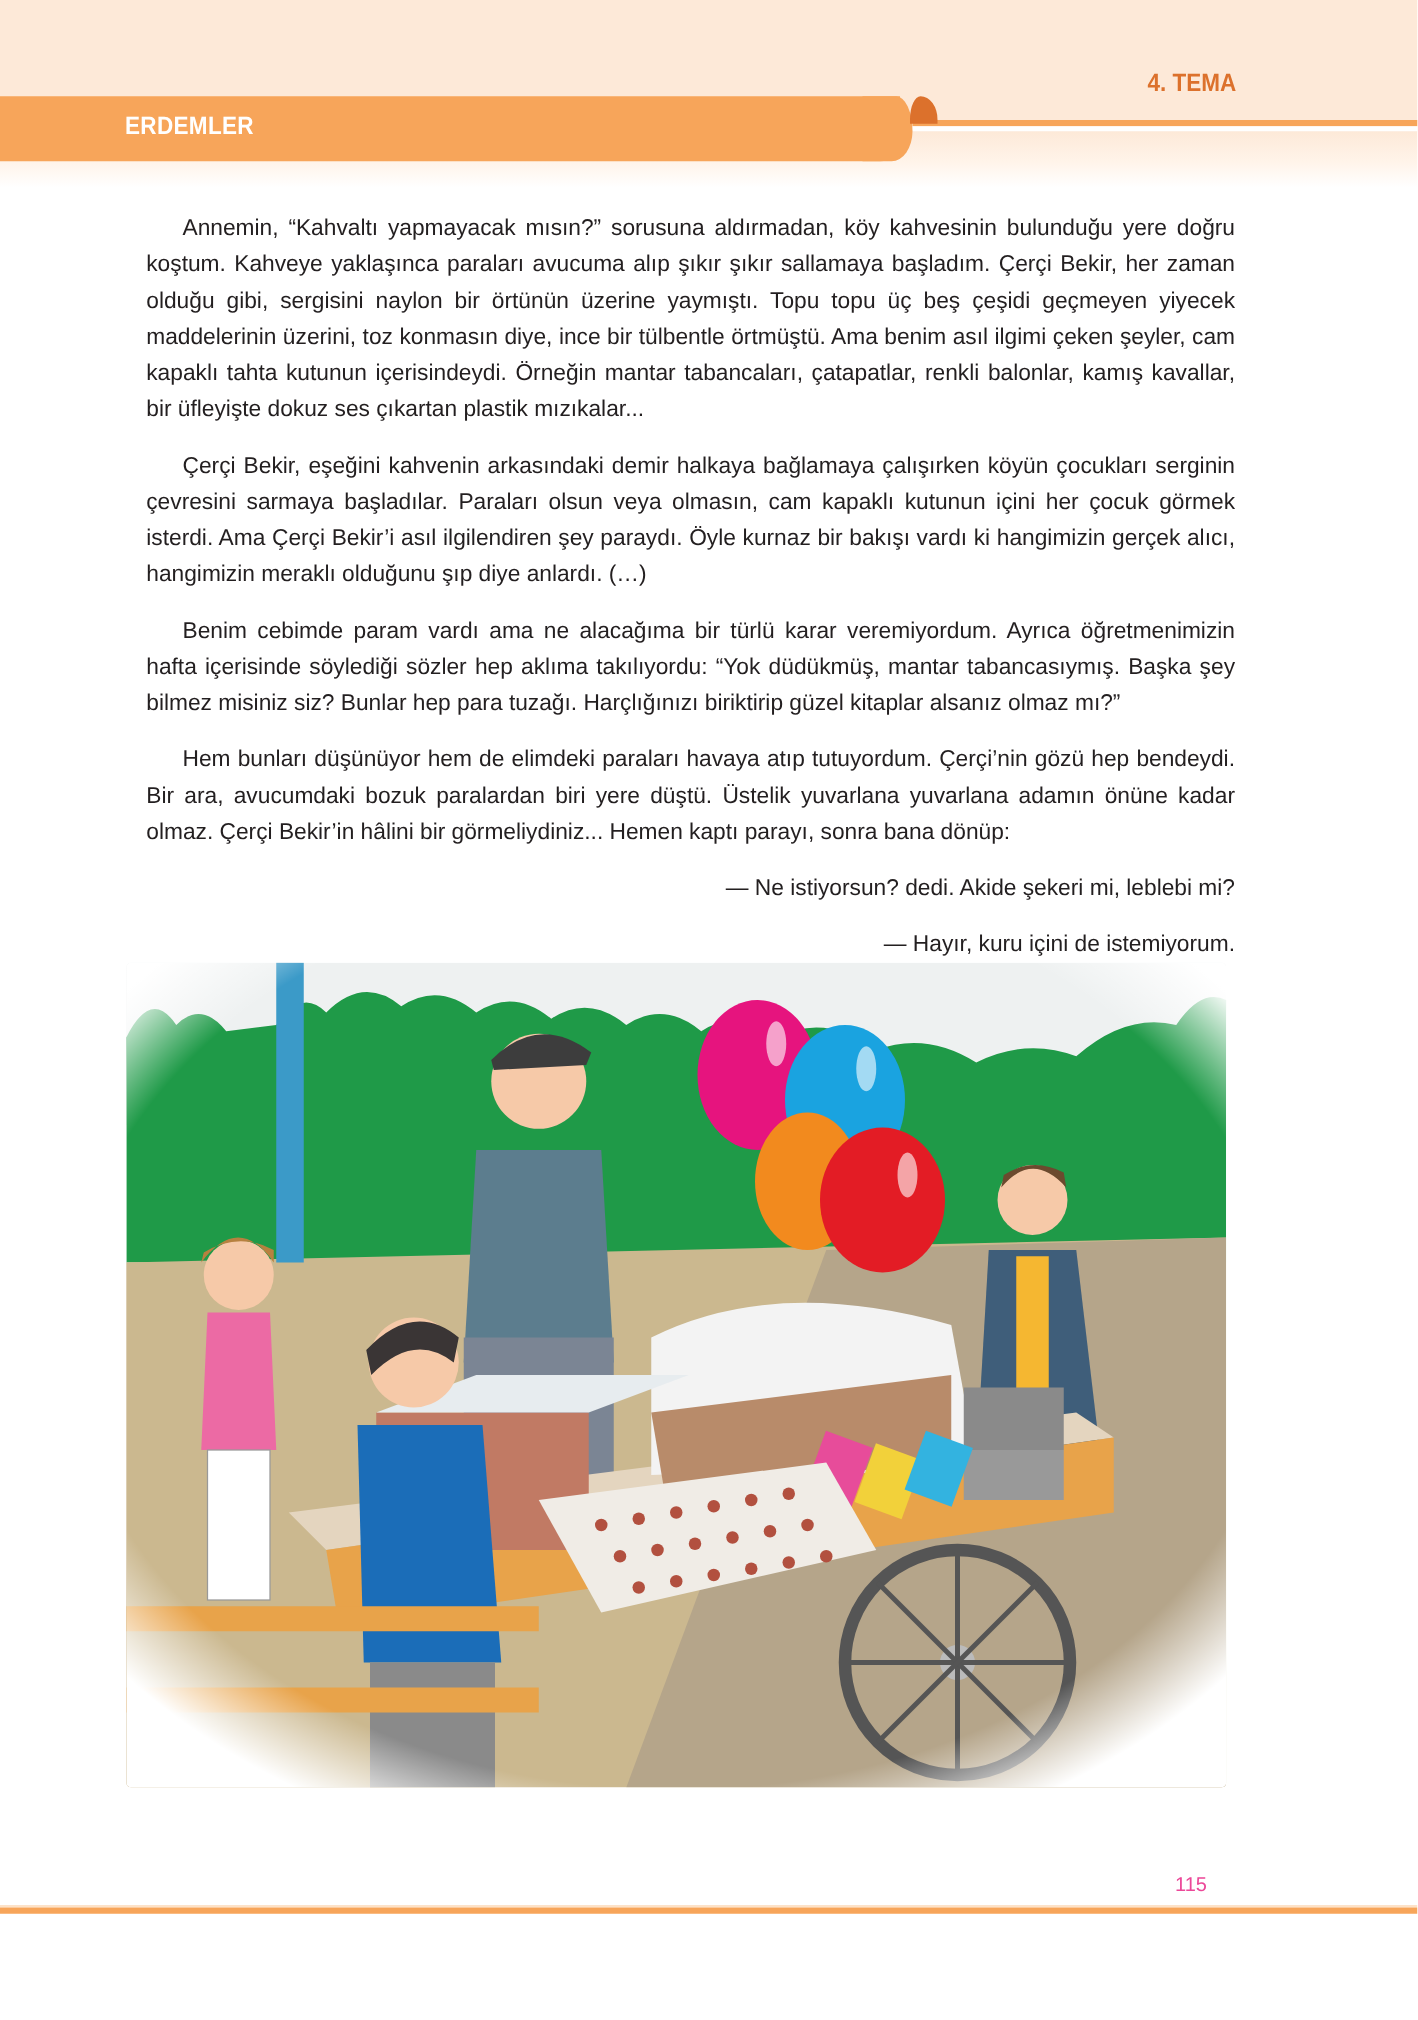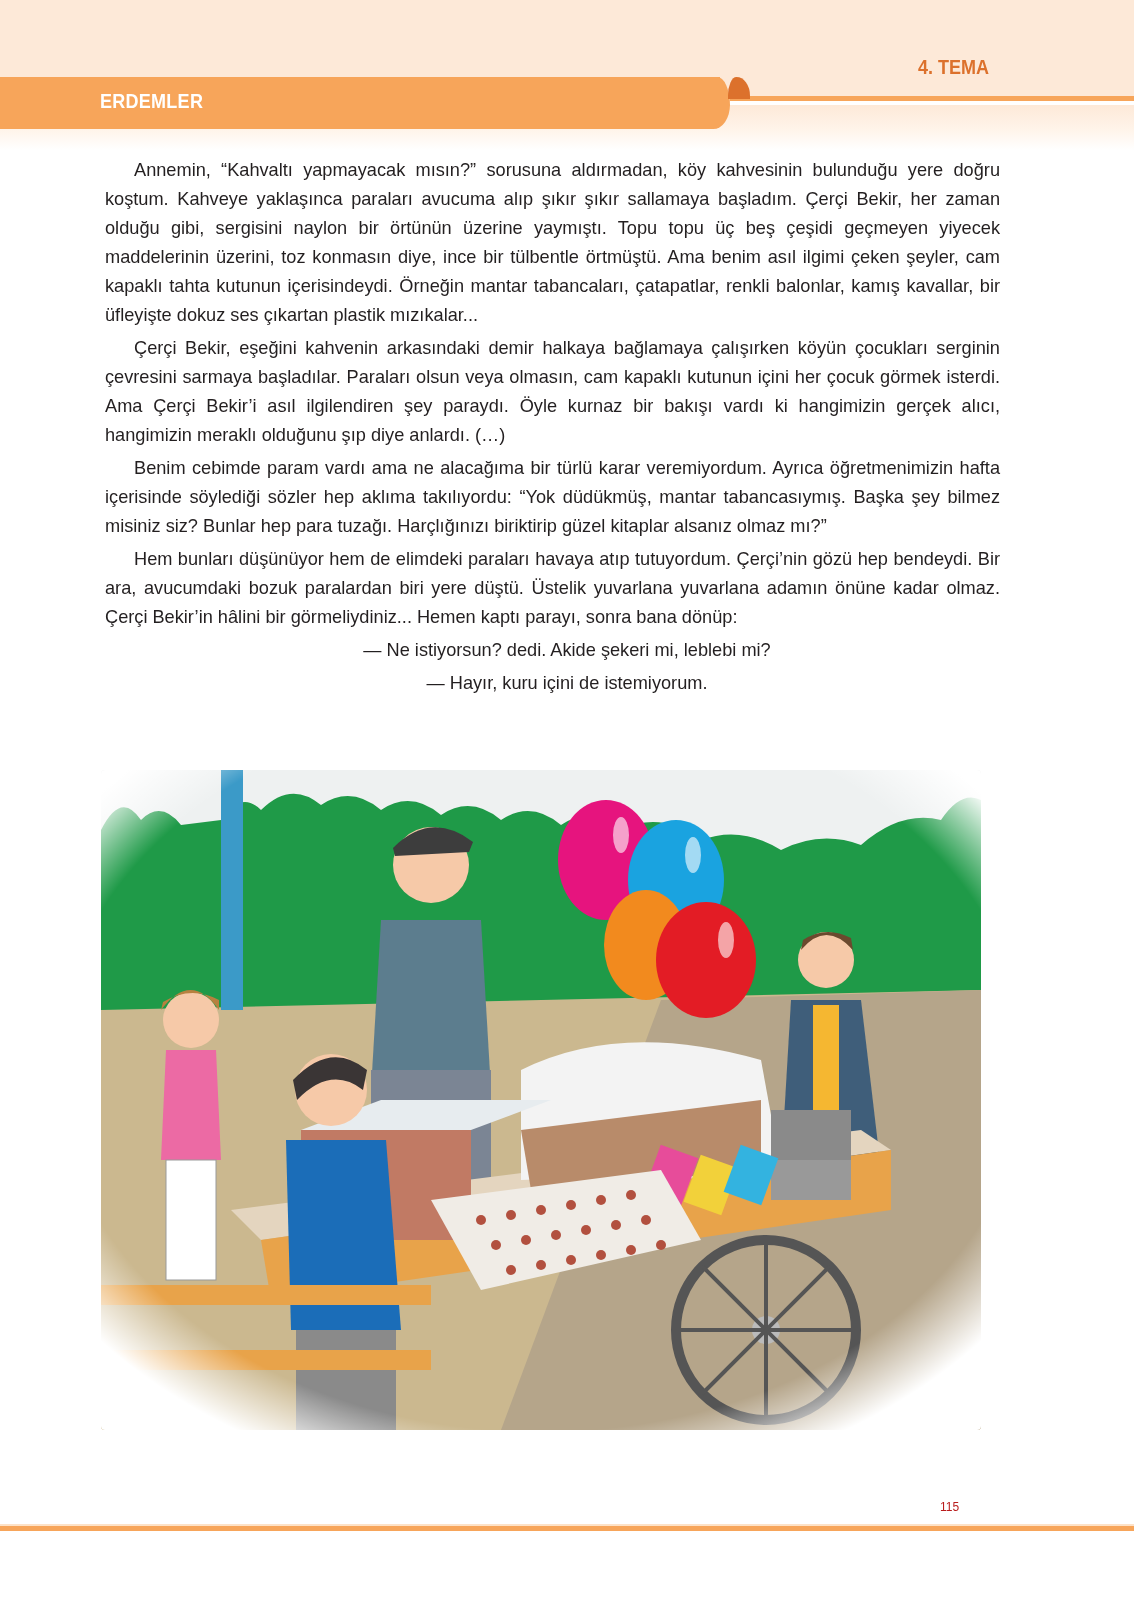--- a/index.html
+++ b/index.html
@@ -13,25 +13,25 @@
               border-bottom-right-radius:16px; }
   .hdr-band-curve { position:absolute; left:690px; top:77px; width:40px; height:52px; background:#f7a55a;
                     border-top-right-radius:14px 30px; border-bottom-right-radius:18px 26px; }
   .hdr-curl { position:absolute; left:728px; top:77px; width:22px; height:22px; background:#dc712c;
               border-top-right-radius:16px 22px; border-top-left-radius:10px 22px; }
   .erdemler { position:absolute; left:100px; top:90px; font-weight:bold; font-size:20px; color:#ffffff;
               letter-spacing:0.3px; transform:scaleX(0.9); transform-origin:left; }
   .tema { position:absolute; left:918px; top:56px; font-weight:bold; font-size:20px; color:#dc712c;
           transform:scaleX(0.9); transform-origin:left; }
   .text { position:absolute; left:101px; top:152px; width:903px; font-size:18.2px; line-height:29px; }
-  .text p { margin:4px; text-align:justify; text-indent:29px; }
-  .text p.dlg { text-indent:0; padding-left:29px; text-align:center; }
+  .text p { margin:16px; text-align:justify; text-indent:29px; }
+  .text p.dlg { text-indent:0; padding-left:29px; text-align:right; }
   .illus { position:absolute; left:101px; top:770px; width:880px; height:660px; overflow:hidden;
            border-radius:4px; }
-  .pagenum { position:absolute; left:940px; top:1500px; font-size:12px; color:#b91c1c; }
+  .pagenum { position:absolute; left:940px; top:1500px; font-size:16px; color:#ec4899; }
   .foot-line { position:absolute; left:0; top:1526px; width:1134px; height:5px; background:#f7a55a; }
   .foot-line2 { position:absolute; left:0; top:1524px; width:1134px; height:2px; background:#fde2c8; }
 </style>
 </head>
 <body>
 
 <div class="hdr-bg"></div>
 <div class="hdr-line"></div>
 <div class="hdr-white"></div>
 <div class="hdr-band"></div>

